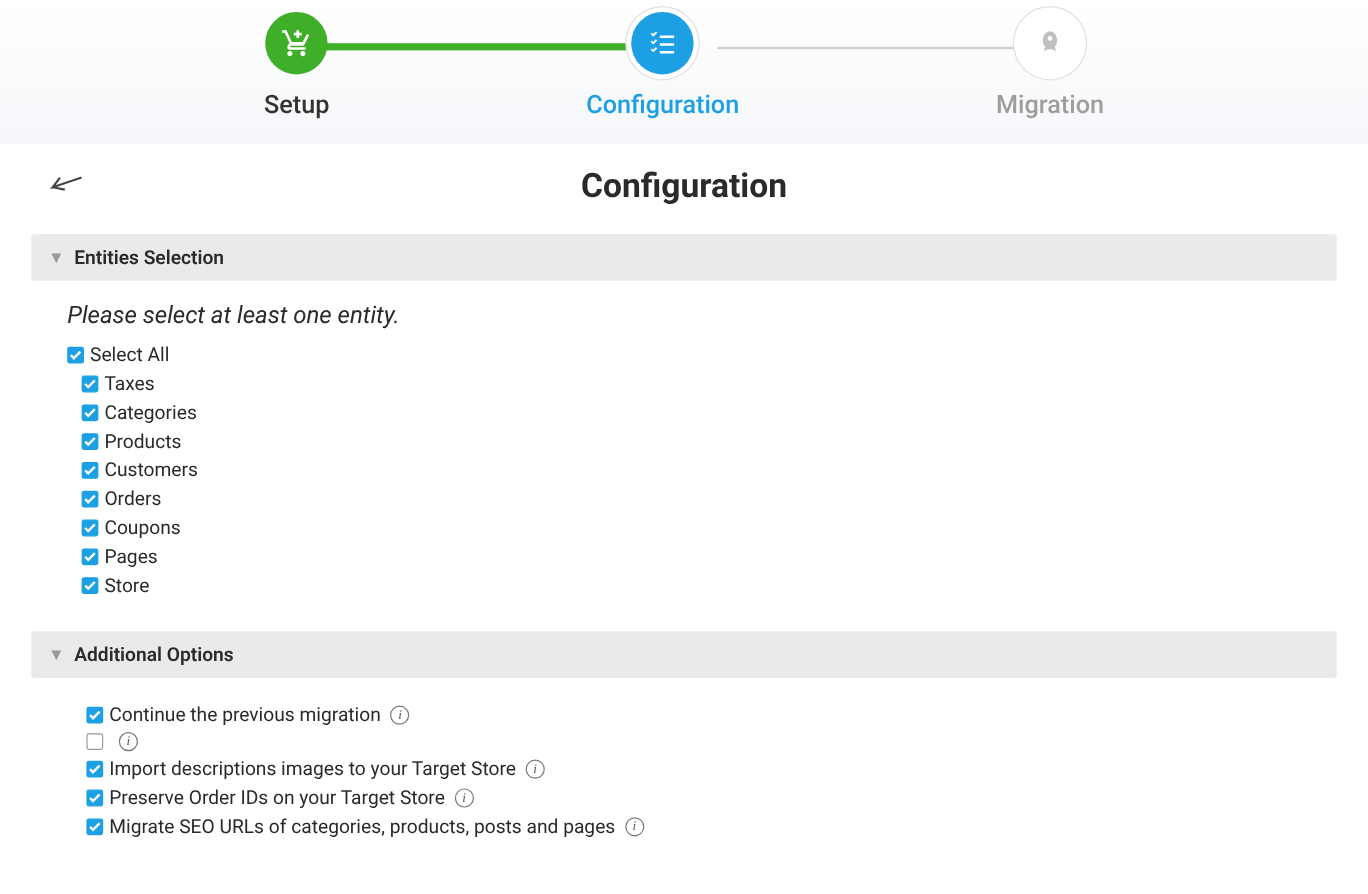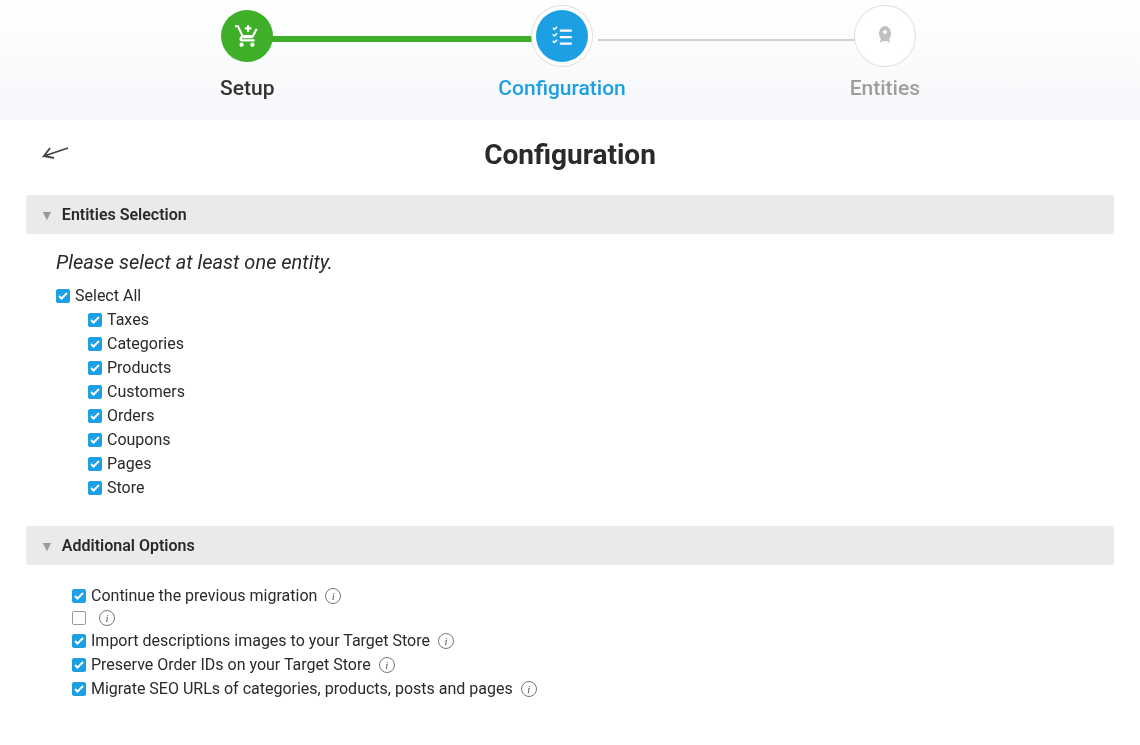--- a/index.html
+++ b/index.html
@@ -135,21 +135,21 @@
       color: #2a2a2a;
       margin-bottom: 12px;
     }
     .check-row {
       display: flex;
       align-items: center;
       margin: 5px 0;
       font-size: 16px;
       color: #2a2a2a;
     }
-    .check-row.indent { margin-left: 32px; }
+    .check-row.indent { margin-left: 12px; }
     .cb {
       width: 14px;
       height: 14px;
       border: 1.5px solid #1ca0e3;
       border-radius: 2px;
       margin-right: 5px;
       display: inline-flex;
       align-items: center;
       justify-content: center;
       flex-shrink: 0;
@@ -208,21 +208,21 @@
       </div>
       <div class="step-label active">Configuration</div>
     </div>
 
     <div class="step">
       <div class="step-circle pending">
         <svg class="icon-svg rocket-svg" width="24" height="24" viewBox="0 0 24 24">
             <path d="M12 2c3 0 6 3 6 8 0 2-1 4-2 5l1 4-3-2h-4l-3 2 1-4c-1-1-2-3-2-5 0-5 3-8 6-8zm0 4a2 2 0 100 4 2 2 0 000-4z"></path>
           </svg>
       </div>
-      <div class="step-label pending">Entities</div>
+      <div class="step-label pending">Migration</div>
     </div>
   </div>
 </div>
 
 <div class="card">
   <div class="card-header">
     <div class="back-arrow">
       <svg width="34" height="26" viewBox="0 0 34 26">
           <path fill="none" stroke="#444" stroke-width="1.8" d="M30 8 L6 16 L12 8 M6 16 L16 18"></path>
         </svg>

